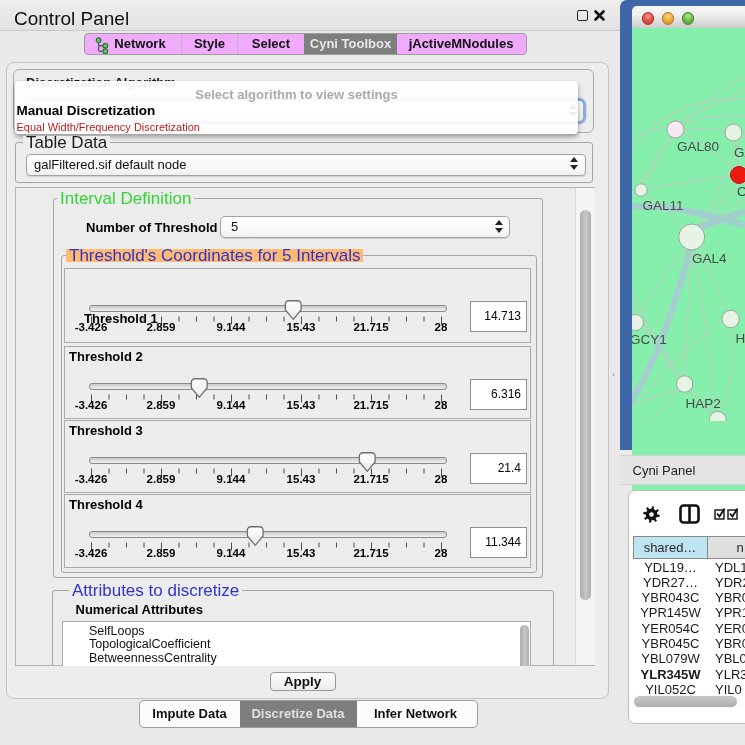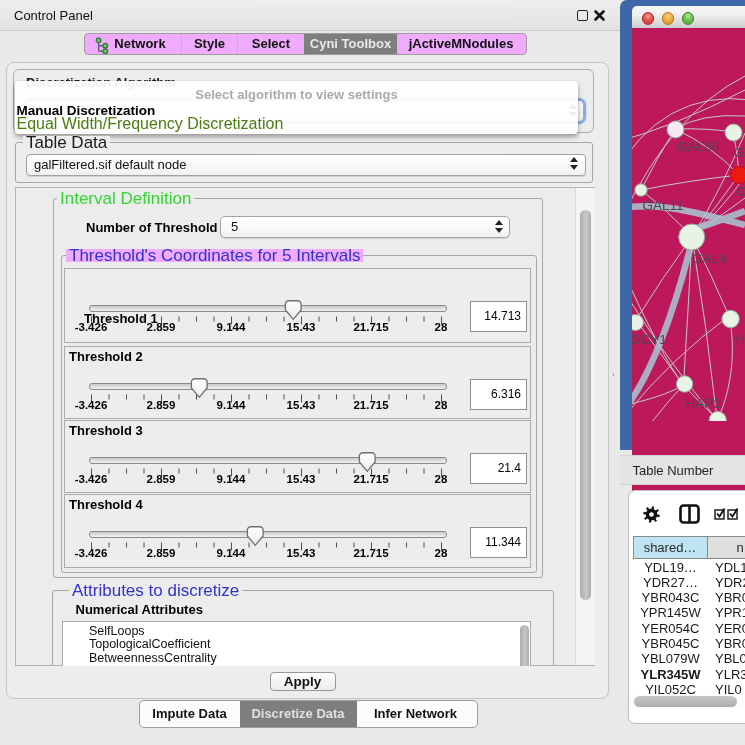--- a/index.html
+++ b/index.html
@@ -14,21 +14,21 @@
 .dnar{position:absolute;width:0;height:0;border-left:4px solid transparent;border-right:4px solid transparent;border-top:5px solid #222;}
 .tlabel{position:absolute;font-size:13px;font-weight:bold;color:#000;white-space:nowrap;}
 .ticklab{position:absolute;font-size:11.5px;font-weight:bold;color:#000;white-space:nowrap;transform:translateX(-50%);}
 .vbox{position:absolute;width:57px;height:31px;box-sizing:border-box;background:#fff;border:1px solid #8F8F8F;
  font-size:12px;color:#000;text-align:right;line-height:29px;padding-right:5px;}
 .tab{display:inline-block;height:100%;font-size:13px;font-weight:bold;color:#111;text-align:center;}
 .row{position:absolute;font-size:13px;color:#1A1A1A;white-space:nowrap;}
 </style></head><body>
 
 <div class="a" style="left:0;top:0;width:620px;height:30px;background:linear-gradient(#EEEEEE,#E2E2E2);border-bottom:1px solid #CACACA;"></div>
-<div class="a" style="left:14px;top:8px;font-size:13px;color:#111;">Control Panel</div>
+<div class="a" style="left:14px;top:8px;font-size:19px;color:#111;">Control Panel</div>
 <div class="a" style="left:577px;top:10px;width:9px;height:9px;border:1.7px solid #222;border-radius:2px;"></div>
 <svg class="a" style="left:593px;top:9px;" width="13" height="13" viewBox="0 0 13 13">
  <path d="M2.5 2.5 L10.5 10.5 M10.5 2.5 L2.5 10.5" stroke="#111" stroke-width="2.6" stroke-linecap="round"></path>
   </svg>
 
 <div class="a" style="left:84px;top:33px;width:441px;height:19.5px;background:#f0abfc;border:1px solid #9E9E9E;border-radius:4px;overflow:hidden;white-space:nowrap;">
  <div class="tab" style="width:96px;line-height:19px;position:relative;">
    <svg style="position:absolute;left:10px;top:2px;" width="15" height="18" viewBox="0 0 15 18">
      <path d="M3.6 6 V15.3 M3.6 9.8 H9.5 M3.6 15.3 H9.5" stroke="#5A6273" stroke-width="1.4" fill="none"></path>
      <circle cx="3.6" cy="4.2" r="2.35" fill="#6FBF73" stroke="#2E7D32" stroke-width="1.2"></circle>
@@ -43,42 +43,42 @@
 <div class="a" style="left:13px;top:69px;width:579px;height:62px;border:1px solid #ACACAC;border-radius:6px;"></div>
 <div class="a" style="left:26px;top:75px;font-size:13px;font-weight:bold;color:#1A1A1A;">Discretization Algorithm</div>
 <div class="a" style="left:24px;top:98px;width:562px;height:26px;box-sizing:border-box;border:3px solid #89ACDC;border-radius:7px;background:linear-gradient(#FFF,#F0F0F0);box-shadow:0 0 2px #9DBCE4;"></div>
 <div class="a" style="left:31px;top:103px;font-size:13px;color:#111;">Manual Discretization</div>
 <div class="upar" style="left:569px;top:104px;"></div>
 <div class="dnar" style="left:569px;top:112px;"></div>
 
 <div class="a" style="left:15px;top:80.5px;width:563px;height:53px;background:rgba(255,255,255,0.93);border-radius:4px;box-shadow:0 3px 5px rgba(0,0,0,0.35),0 0 1px rgba(0,0,0,0.25);"></div>
 <div class="a" style="left:15px;top:87px;width:563px;text-align:center;font-size:13px;font-weight:bold;color:#ABABAB;">Select algorithm to view settings</div>
 <div class="a" style="left:16.5px;top:102.5px;font-size:13.5px;font-weight:bold;color:#000;">Manual Discretization</div>
-<div class="a" style="left:16.5px;top:115px;font-size:16px;color:#4d7c0f;">Equal Width/Frequency Discretization</div>
+<div class="a" style="left:16.5px;top:121px;font-size:11px;color:#b91c1c;">Equal Width/Frequency Discretization</div>
 
 <div class="gb" style="left:15px;top:141.5px;width:576px;height:39px;"></div>
 <div class="gt" style="left:23px;top:136px;color:#1A1A1A;">Table Data</div>
 <div class="combo" style="left:26px;top:154px;width:558px;height:19.5px;border-radius:4px;"></div>
 <div class="ctext" style="left:34px;top:157px;">galFiltered.sif default node</div>
 <div class="upar" style="left:570px;top:157px;"></div>
 <div class="dnar" style="left:570px;top:165px;"></div>
 
 <div class="a" style="left:15px;top:187px;width:580px;height:479px;background:#ECECEC;border:1px solid #B3B3B3;box-sizing:border-box;overflow:hidden;"></div>
 <div class="a" style="left:575px;top:188px;width:19px;height:477px;background:#F5F5F5;border-left:1px solid #D8D8D8;"></div>
 <div class="a" style="left:580px;top:210px;width:11px;height:390px;border-radius:6px;background:linear-gradient(90deg,#ABABAB,#C9C9C9 55%,#ABABAB);"></div>
 
 <div class="gb" style="left:53px;top:198px;width:488px;height:378px;"></div>
 <div class="gt" style="left:57px;top:192px;color:#35D435;background:#ECECEC;">Interval Definition</div>
 <div class="tlabel" style="left:86px;top:220px;">Number of Threshold</div>
 <div class="combo" style="left:219.5px;top:216px;width:288px;height:19.5px;"></div>
 <div class="ctext" style="left:231px;top:219px;">5</div>
 <div class="upar" style="left:495px;top:220px;"></div>
 <div class="dnar" style="left:495px;top:228px;"></div>
 <div class="gb" style="left:61px;top:254.5px;width:474px;height:316px;"></div>
-<div class="gt" style="left:66px;top:248.5px;color:#3333CC;background:#f0abfc;">Threshold's Coordinates for 5 Intervals</div>
+<div class="gt" style="left:66px;top:248.5px;color:#3333CC;background:#fdba74;">Threshold's Coordinates for 5 Intervals</div>
 
 <div class="a" style="left:63.5px;top:268px;width:467px;height:75px;background:#EDEDED;border:1px solid #ABABAB;box-sizing:border-box;"></div>
 <div class="tlabel" style="left:84px;top:271px;margin-top:40px;">Threshold 1</div>
 <div class="a" style="left:89px;top:305px;width:356px;height:5px;border:1px solid #8A8A8A;border-radius:3px;background:linear-gradient(#C9C9C9,#F2F2F2);"></div>
 <svg class="a" style="left:86.5px;top:316px;" width="360" height="10" viewBox="0 0 360 10">
     <line x1="4.5" y1="0.5" x2="4.5" y2="8.5" stroke="#4F4F4F" stroke-width="1"></line>
     <line x1="22.0" y1="0.5" x2="22.0" y2="5.5" stroke="#4F4F4F" stroke-width="1"></line>
     <line x1="39.5" y1="0.5" x2="39.5" y2="5.5" stroke="#4F4F4F" stroke-width="1"></line>
     <line x1="57.0" y1="0.5" x2="57.0" y2="5.5" stroke="#4F4F4F" stroke-width="1"></line>
     <line x1="74.5" y1="0.5" x2="74.5" y2="8.5" stroke="#4F4F4F" stroke-width="1"></line>
@@ -264,21 +264,21 @@
 </div>
 
 <div class="a" style="left:612px;top:371px;width:5px;height:7px;color:#8A8A8A;font-size:8px;line-height:7px;">›</div>
 
 <div class="a" style="left:620px;top:0;width:125px;height:450px;background:#3D67A6;border-top-left-radius:7px;"></div>
 <div class="a" style="left:632px;top:421px;width:113px;height:29px;background:linear-gradient(#1E3C66,#4A75B2 45%,#3E67A2);"></div>
 <div class="a" style="left:632px;top:6px;width:113px;height:22px;background:linear-gradient(#F7F7F7,#EFEFEF 40%,#CDCDCD);border-top-left-radius:5px;border-bottom:1px solid #999;"></div>
 <div class="a" style="left:641.5px;top:12px;width:10.5px;height:10.5px;border-radius:50%;background:radial-gradient(circle at 50% 30%,#F49B92 0%,#E4544B 45%,#C03A32 100%);border:0.5px solid #A8342D;"></div>
 <div class="a" style="left:661.5px;top:12px;width:10.5px;height:10.5px;border-radius:50%;background:radial-gradient(circle at 50% 30%,#FAD389 0%,#F0AC3F 45%,#CE8B2D 100%);border:0.5px solid #B37B26;"></div>
 <div class="a" style="left:681.5px;top:12px;width:10.5px;height:10.5px;border-radius:50%;background:radial-gradient(circle at 50% 30%,#B5E39B 0%,#6CC24A 45%,#4E9A31 100%);border:0.5px solid #468A2B;"></div>
-<div class="a" style="left:632px;top:28px;width:113px;height:467px;background:#be185d;overflow:hidden;">
+<div class="a" style="left:632px;top:28px;width:113px;height:467px;background:#86efac;overflow:hidden;">
 <svg width="113" height="393" viewBox="0 0 113 393" style="position:absolute;left:0;top:0;">
  <g fill="none" stroke="#C2CBC4" stroke-width="1">
   <path d="M-20,150 Q30,60 120,72"></path>
   <path d="M-10,190 Q40,85 113,48"></path>
   <path d="M-20,115 Q40,100 113,62"></path>
   <path d="M43,101 Q70,85 113,88"></path>
   <path d="M43,101 Q75,100 101,104"></path>
   <path d="M43,101 Q80,118 107,147"></path>
   <path d="M43,101 Q25,130 9,162"></path>
   <path d="M101,104 Q106,125 107,147"></path>
@@ -324,21 +324,21 @@
   <text x="105" y="168">C</text>
   <text x="60" y="235">GAL4</text>
   <text x="-2" y="316">GCY1</text>
   <text x="103.5" y="315">H</text>
   <text x="53.5" y="379.5">HAP2</text>
  </g>
 </svg>
 </div>
 
 <div class="a" style="left:620px;top:454.5px;width:125px;height:28px;background:#E4E4E4;border-top:1px solid #D2D2D2;border-bottom:1px solid #D2D2D2;"></div>
-<div class="a" style="left:632.5px;top:462.5px;font-size:13px;color:#222;">Table Number</div>
+<div class="a" style="left:632.5px;top:462.5px;font-size:13px;color:#222;">Cyni Panel</div>
 
 <div class="a" style="left:628px;top:489.5px;width:130px;height:232px;background:#FFFFFF;border:1px solid #BFBFBF;border-top-left-radius:7px;border-bottom-left-radius:7px;"></div>
 <svg class="a" style="left:643px;top:506px;" width="17" height="17" viewBox="0 0 17 17">
  <path d="M9.00,0.21 L11.21,0.66 L10.65,3.01 L12.75,4.41 L14.71,2.99 L15.96,4.87 L13.90,6.13 L14.40,8.62 L16.79,9.00 L16.34,11.21 L13.99,10.65 L12.59,12.75 L14.01,14.71 L12.13,15.96 L10.87,13.90 L8.38,14.40 L8.00,16.79 L5.79,16.34 L6.35,13.99 L4.25,12.59 L2.29,14.01 L1.04,12.13 L3.10,10.87 L2.60,8.38 L0.21,8.00 L0.66,5.79 L3.01,6.35 L4.41,4.25 L2.99,2.29 L4.87,1.04 L6.13,3.10 L8.62,2.60 Z" fill="#111"></path>
  <circle cx="8.5" cy="8.5" r="2.3" fill="#FFF"></circle>
   </svg>
 <svg class="a" style="left:679px;top:504px;" width="21" height="20" viewBox="0 0 21 20">
  <rect x="1.5" y="1.5" width="18" height="17" rx="3" fill="none" stroke="#111" stroke-width="2.6"></rect>
  <line x1="10.5" y1="2" x2="10.5" y2="18" stroke="#111" stroke-width="2.6"></line>
   </svg>

